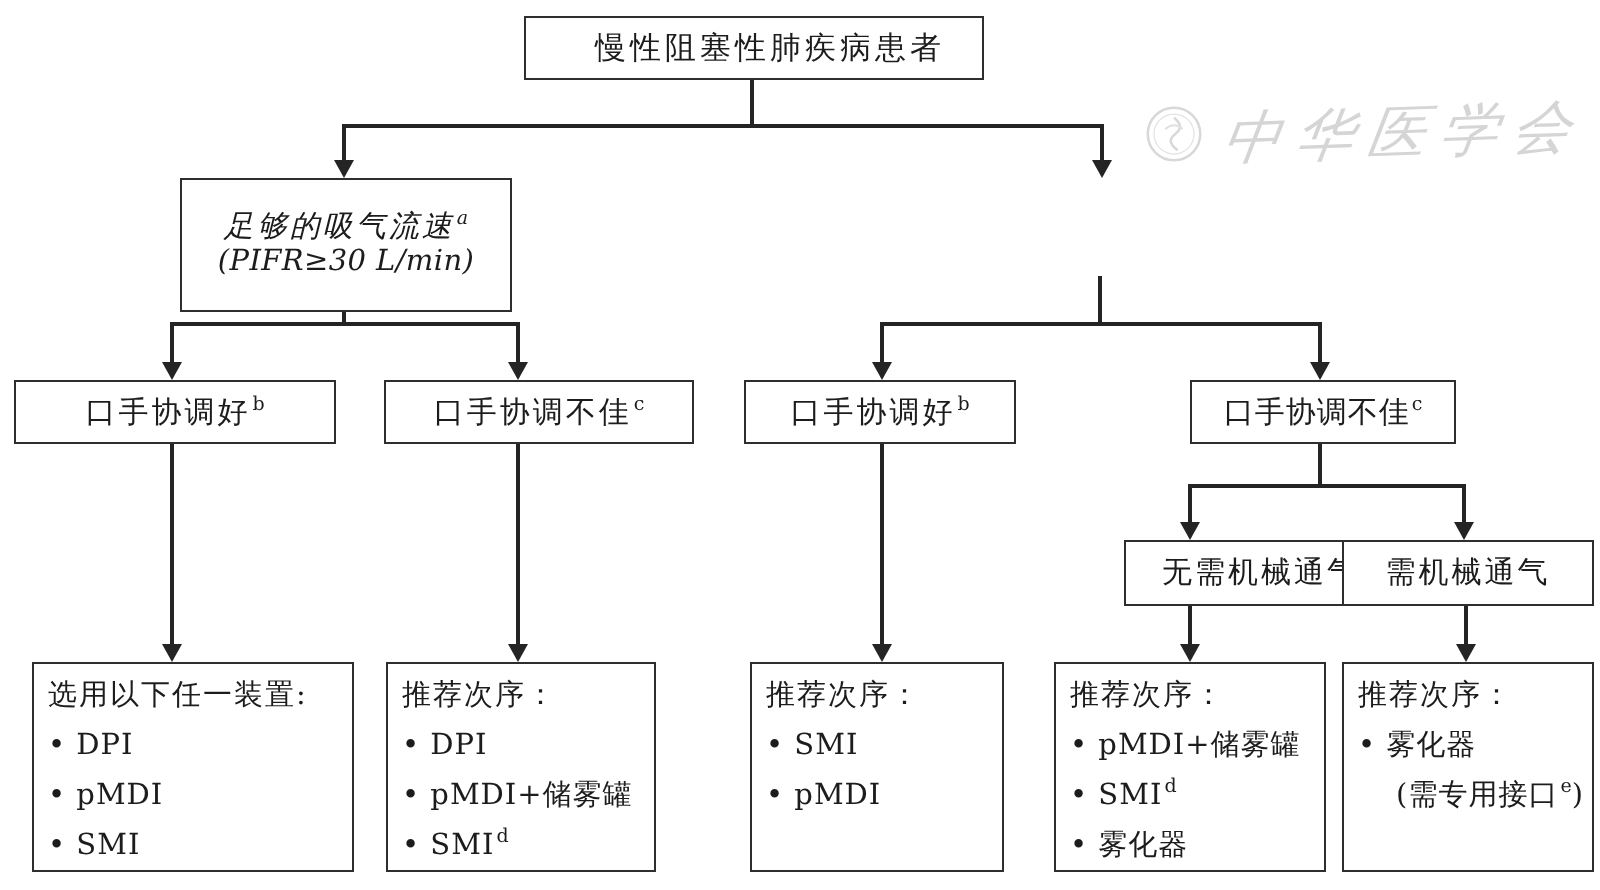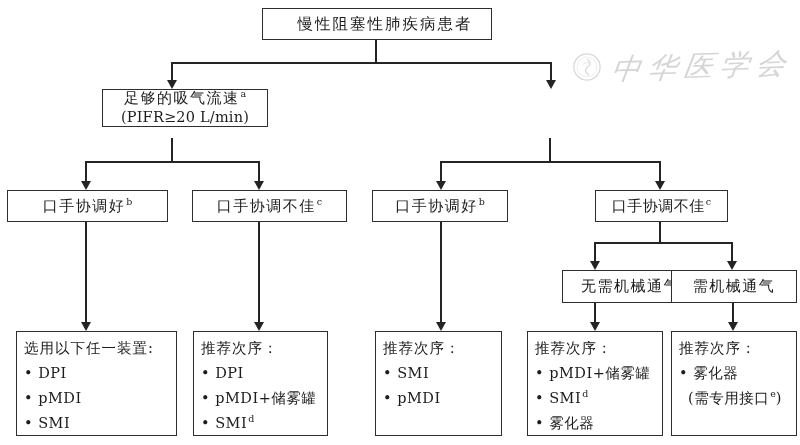--- a/index.html
+++ b/index.html
@@ -21,21 +21,21 @@
   sup.fn { font-size:9.5px; letter-spacing:0; vertical-align:super; line-height:0; margin-left:1px; }
   
   .rec {
     position:absolute; box-sizing:border-box; background:#ffffff;
     border:1.5px solid #2e2e2e; padding:4px 4px 0 7px;
     font-size:14.5px; text-align:left;
   }
   .rec .title { line-height:25px; letter-spacing:1px; white-space:nowrap; }
   .rec .item  { line-height:25px; letter-spacing:0.5px; white-space:nowrap; }
   .rec .item.bulleted::before { content:"• "; }
-  .rec .item.cont { padding-left:9px; }
+  .rec .item.cont { padding-left:9px;text-align:right; }
   
   .v { position:absolute; width:2px;  background:#242424; }
   .h { position:absolute; height:2px; background:#242424; }
   .ah {
     position:absolute; width:0; height:0;
     border-left:5px solid transparent; border-right:5px solid transparent;
     border-top:9px solid #242424;
   }
   
   .watermark {
@@ -99,23 +99,23 @@
 
   <div class="v" style="left:594px; top:303px; height:19px;"></div>
   <div class="v" style="left:732px; top:303px; height:19px;"></div>
   <div class="ah" style="left:590px; top:322px;"></div>
   <div class="ah" style="left:728px; top:322px;"></div>
 
   <div class="node" style="left:262px; top:8px; width:230px; height:32px;padding-left:16px;">
     <span class="lbl-root">慢性阻塞性肺疾病患者</span>
   </div>
 
-  <div class="node" style="left:102px; top:89px; width:166px; height:38px;">
+  <div class="node" style="left:90px; top:89px; width:166px; height:67px;font-style:italic;">
     <span class="lbl"><span>足够的吸气流速</span><sup class="fn">a</sup></span>
-    <span class="crit">(PIFR≥20 L/min)</span>
+    <span class="crit">(PIFR≥30 L/min)</span>
   </div>
 
 
   <div class="node" style="left:7px; top:190px; width:161px; height:32px;">
     <span class="lbl"><span>口手协调好</span><sup class="fn">b</sup></span>
   </div>
 
   <div class="node" style="left:192px; top:190px; width:155px; height:32px;">
     <span class="lbl"><span>口手协调不佳</span><sup class="fn">c</sup></span>
   </div>

